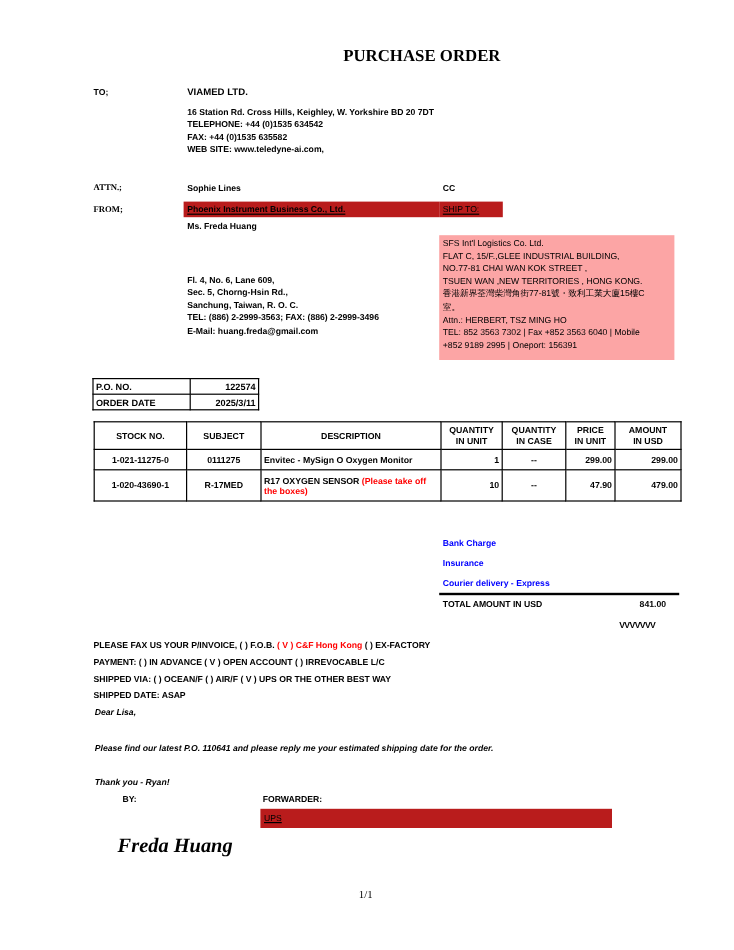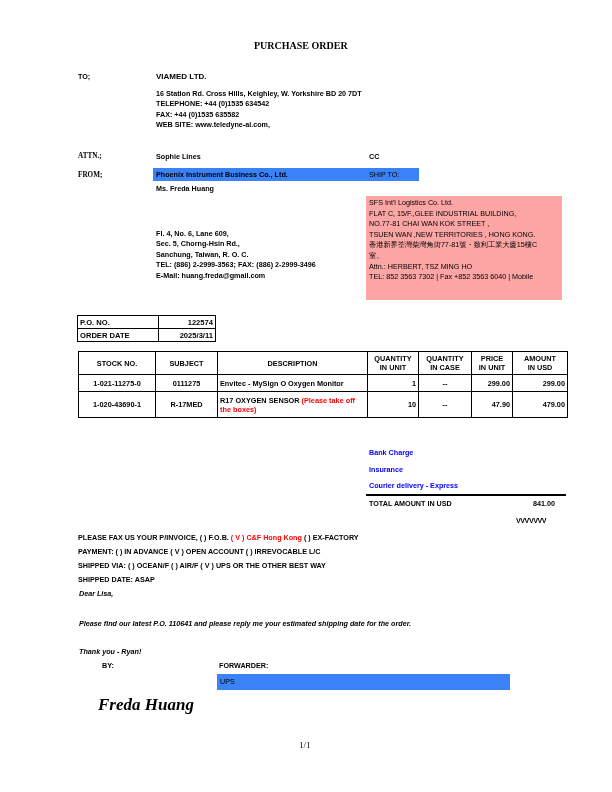--- a/index.html
+++ b/index.html
@@ -2,23 +2,23 @@
 <html><head>
 <meta charset="utf-8">
 <style>
   html, body { margin: 0; padding: 0; background: #ffffff; }
   body { width: 612px; height: 792px; position: relative; overflow: hidden;
          font-family: "Liberation Sans", "DejaVu Sans", sans-serif; color: #000; }
   .abs { position: absolute; white-space: nowrap; }
   .b { font-weight: bold; }
   .s7 { font-size: 7.2px; }
   .s8 { font-size: 8px; }
-  .title { font-family: "Liberation Serif", "DejaVu Serif", serif; font-weight: bold; font-size: 10px; }
+  .title { font-family: "Liberation Serif", "DejaVu Serif", serif; font-weight: bold; font-size: 14px; margin-left: 32px; }
   .serif { font-family: "Liberation Serif", "DejaVu Serif", serif; }
-  .hl { background: #3b82f6; }
+  .hl { background: #b91c1c; text-decoration: underline; }
   .red { color: #ff0000; }
   .blue { color: #0000ff; }
   .lines div { line-height: 10.4px; }
 
   
   table.po { position: absolute; left: 77px; top: 315px; border-collapse: collapse; }
   table.po td { border: 1.2px solid #000; font-size: 7.6px; font-weight: bold; height: 12px; padding: 0 2px; }
   table.po td.l { width: 76px; }
   table.po td.r { width: 52px; text-align: right; }
 
@@ -67,20 +67,21 @@
 
 <div class="shipbox">
   <div>SFS Int'l Logistics Co. Ltd.</div>
   <div>FLAT C, 15/F.,GLEE INDUSTRIAL BUILDING,</div>
   <div>NO.77-81 CHAI WAN KOK STREET ,</div>
   <div>TSUEN WAN ,NEW TERRITORIES , HONG KONG.</div>
   <div>香港新界荃灣柴灣角街77-81號・致利工業大廈15樓C</div>
   <div>室。</div>
   <div>Attn.: HERBERT, TSZ MING HO</div>
   <div>TEL: 852 3563 7302 | Fax +852 3563 6040 | Mobile</div>
+  <div>+852 9189 2995 | Oneport: 156391</div>
 </div>
 
 <table class="po">
   <tbody>
       <tr>
     <td class="l">P.O. NO.</td>
     <td class="r">122574</td>
   </tr>
   <tr>
     <td class="l">ORDER DATE</td>

